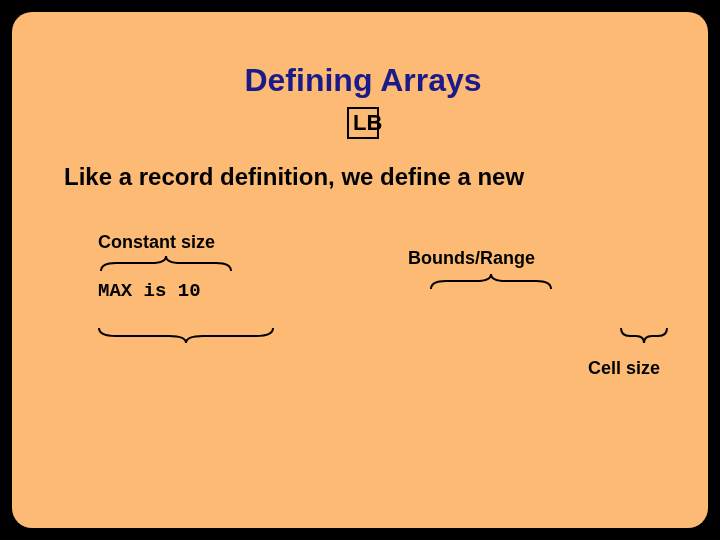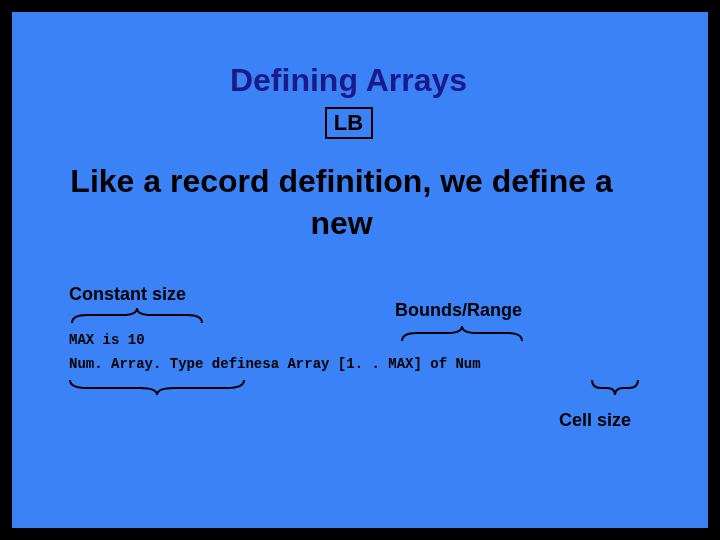--- a/index.html
+++ b/index.html
@@ -6,67 +6,67 @@
   body {
     width: 720px;
     height: 540px;
     background: #000;
     padding: 12px;
     font-family: Arial, Helvetica, sans-serif;
   }
   .slide {
     width: 100%;
     height: 100%;
-    background: #3b82f6;
+    background: #fdba74;
     position: relative;
-    padding: 50px 40px 40px 17px;
+    padding: 50px 40px 40px 46px;
+    border-radius: 20px;
   }
   .title {
     text-align: center;
     font-size: 32px;
     font-weight: bold;
     color: #1a1a8a;
     margin-bottom: 8px;
   }
   .lb-box {
     display: block;
     margin: 0 auto 22px auto;
-    width: 48px;
+    width: 32px;
     text-align: center;
     font-size: 22px;
     font-weight: bold;
     color: #000;
     border: 2px solid #000;
     padding: 1px 4px;
   }
   .body-text {
-    font-size: 32px;
+    font-size: 24px;
     font-weight: bold;
     color: #000;
     line-height: 1.3;
     margin: 0 20px 40px 6px;
-    text-align: center;
   }
   .body-text .indent { padding-left: 28px; display: block; }
   .diagram {
     position: relative;
     margin: 0 30px;
     height: 190px;
   }
   .label {
     position: absolute;
     font-size: 18px;
     font-weight: bold;
     color: #000;
     white-space: nowrap;
   }
   .code-line {
     position: absolute;
     font-family: "Courier New", Courier, monospace;
-    font-size: 14px;
+    font-size: 19px;
     font-weight: bold;
     color: #000;
     white-space: nowrap;
   }
   .brace { position: absolute; }
 </style>
 </head>
 <body>
 
 <div class="slide">
@@ -74,33 +74,32 @@
   <div class="lb-box">LB</div>
 
   <div class="body-text">
     <span>Like a record definition, we define a new</span>
   </div>
 
   <div class="diagram">
 
     <div class="label" style="left:10px; top:0;">Constant size</div>
 
-    <div class="label" style="left:336px; top:16px;">Bounds/Range</div>
+    <div class="label" style="left:320px; top:16px;">Bounds/Range</div>
 
     <svg class="brace" style="left:8px; top:22px;" width="140" height="22">
       <path d="M 5 17 Q 5 9 20 9 L 55 9 Q 70 9 70 2 Q 70 9 85 9 L 120 9 Q 135 9 135 17" fill="none" stroke="#000" stroke-width="2"></path>
     </svg>
 
     <div class="code-line" style="left:10px; top:48px;">MAX is 10</div>
 
     <svg class="brace" style="left:338px; top:40px;" width="130" height="22">
       <path d="M 5 17 Q 5 9 20 9 L 50 9 Q 65 9 65 2 Q 65 9 80 9 L 110 9 Q 125 9 125 17" fill="none" stroke="#000" stroke-width="2"></path>
     </svg>
 
-    <div class="code-line" style="left:10px; top:72px;">Num. Array. Type definesa Array [1. . MAX] of Num</div>
 
     <svg class="brace" style="left:6px; top:94px;" width="184" height="22">
       <path d="M 5 2 Q 5 10 22 10 L 75 10 Q 92 10 92 17 Q 92 10 109 10 L 162 10 Q 179 10 179 2" fill="none" stroke="#000" stroke-width="2"></path>
     </svg>
 
     <svg class="brace" style="left:528px; top:94px;" width="56" height="22">
       <path d="M 5 2 Q 5 10 14 10 L 20 10 Q 28 10 28 17 Q 28 10 36 10 L 42 10 Q 51 10 51 2" fill="none" stroke="#000" stroke-width="2"></path>
     </svg>
 
 

